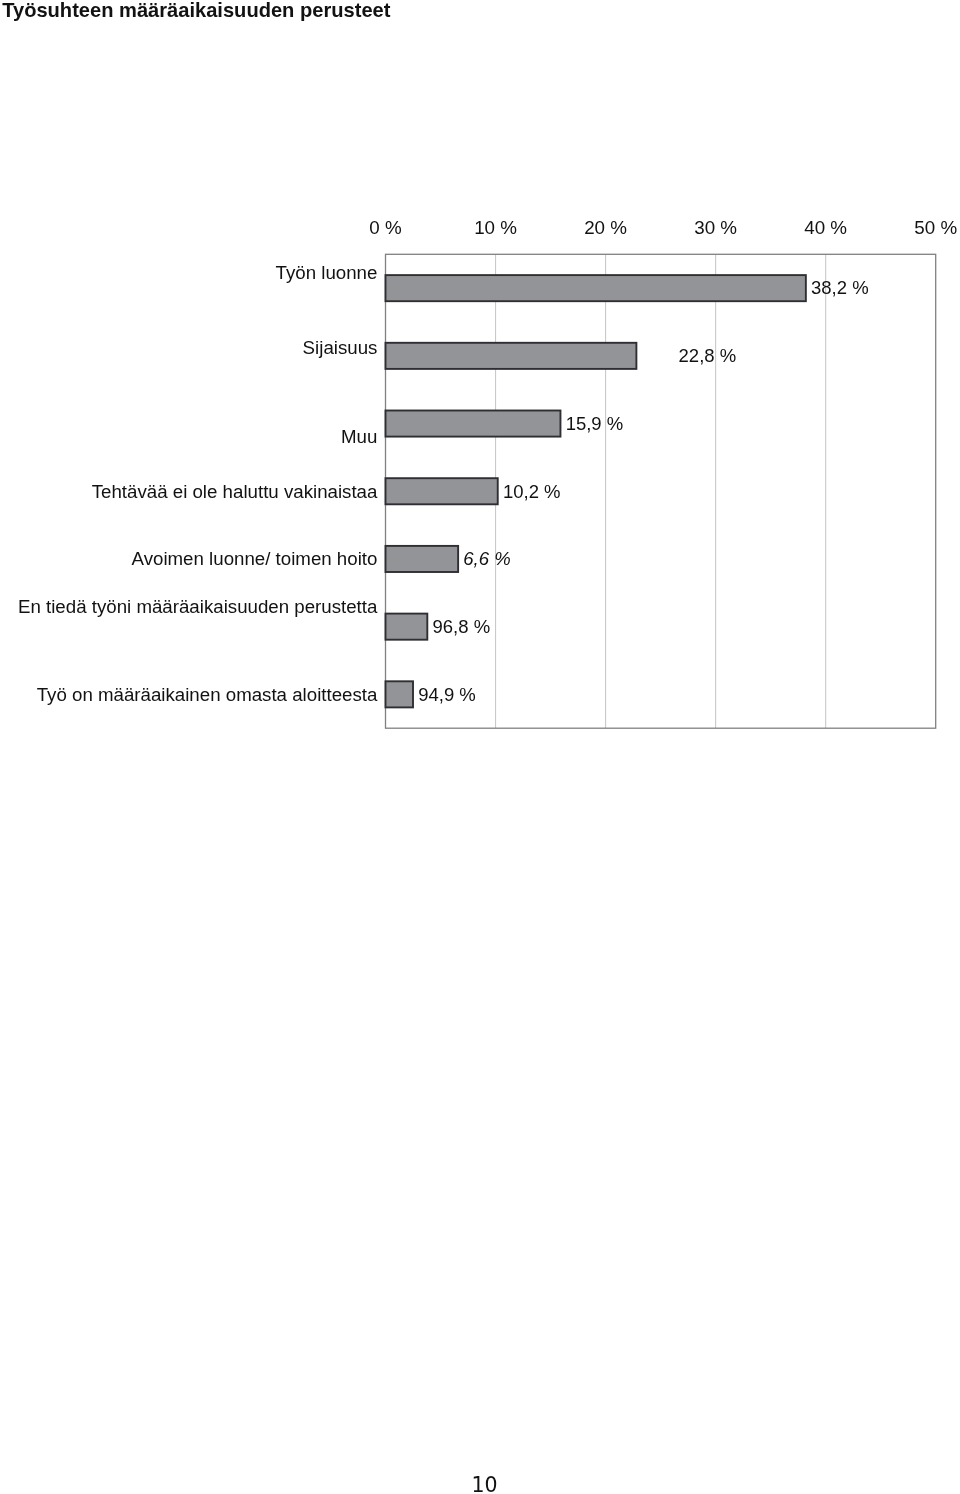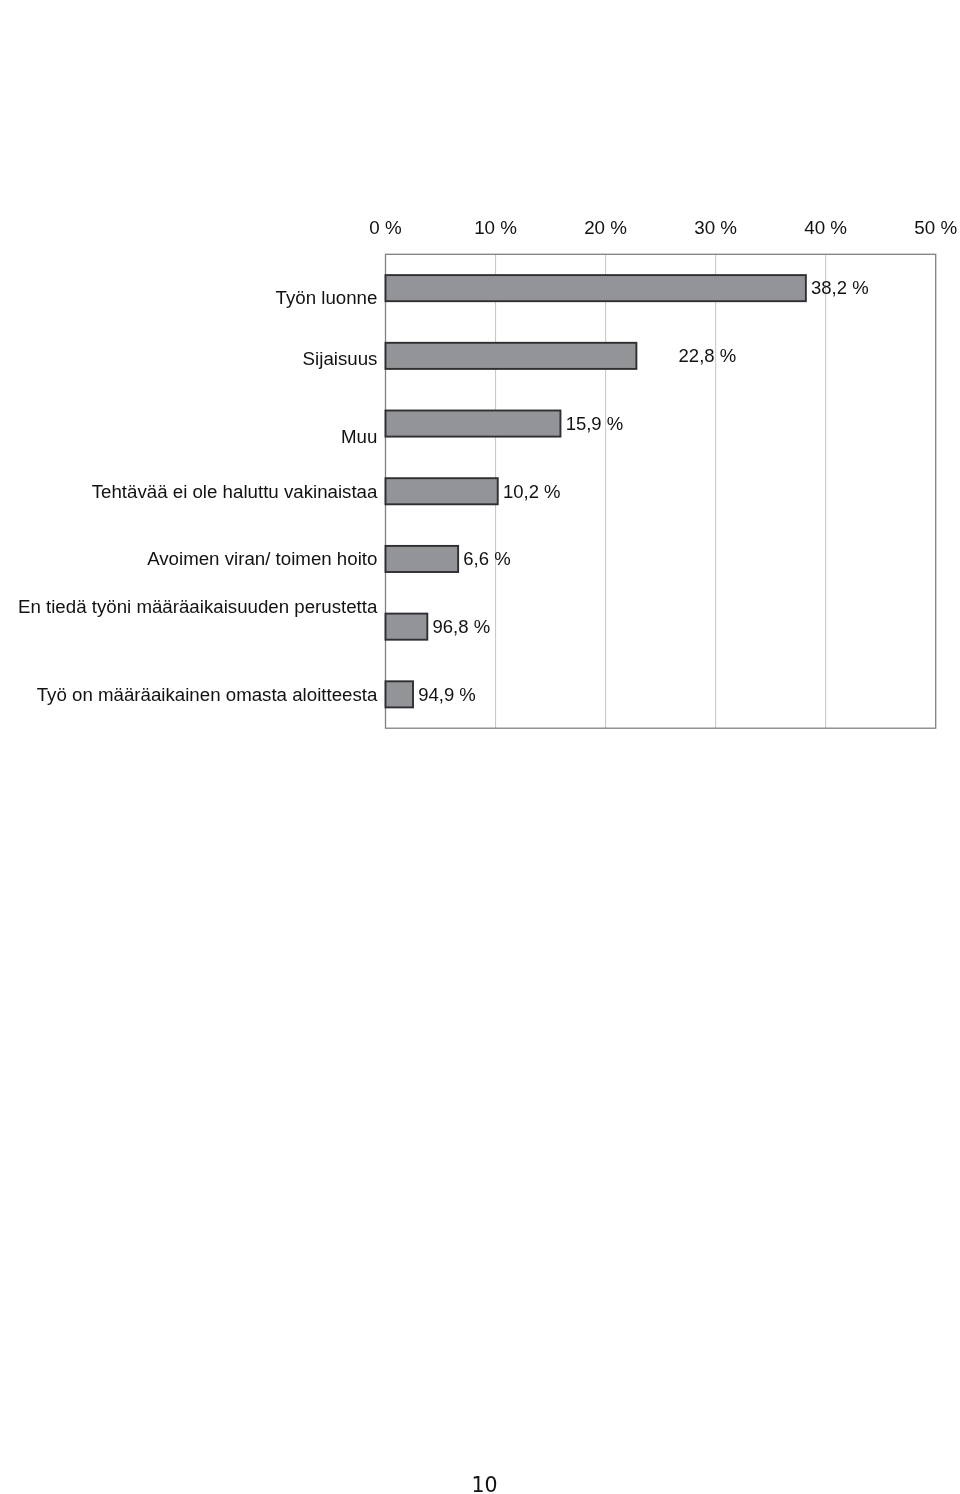--- a/index.html
+++ b/index.html
@@ -42,20 +42,21 @@
   #page-number{
     position:absolute;left:0;width:969px;top:1474.5px;text-align:center;
     font-family:"DejaVu Sans",sans-serif;
     font-size:20.5px;line-height:21px;color:#121212;
   }
 </style>
 </head>
 <body>
 
 <div class="page">
+  <div id="doc-title">Työsuhteen määräaikaisuuden perusteet</div>
 
   <div id="chart">
     <svg id="plot-svg" width="960" height="800" viewBox="0 0 960 800">
       <g id="gridlines">
           <line x1="495.54" y1="254.3" x2="495.54" y2="728.2" stroke="#c9c9c9" stroke-width="1.1"></line>
           <line x1="605.58" y1="254.3" x2="605.58" y2="728.2" stroke="#c9c9c9" stroke-width="1.1"></line>
           <line x1="715.6200000000001" y1="254.3" x2="715.6200000000001" y2="728.2" stroke="#c9c9c9" stroke-width="1.1"></line>
           <line x1="825.6600000000001" y1="254.3" x2="825.6600000000001" y2="728.2" stroke="#c9c9c9" stroke-width="1.1"></line>
         </g>
       <rect id="plot-frame" fill="none" x="385.5" y="254.3" width="550.2" height="473.90000000000003" stroke="#808080" stroke-width="1.3"></rect>
@@ -71,33 +72,33 @@
     </svg>
     <div id="tick-labels">
       <div class="tick-label" style="left: 385.5px;">0 %</div>
       <div class="tick-label" style="left: 495.54px;">10 %</div>
       <div class="tick-label" style="left: 605.58px;">20 %</div>
       <div class="tick-label" style="left: 715.62px;">30 %</div>
       <div class="tick-label" style="left: 825.66px;">40 %</div>
       <div class="tick-label" style="left: 935.7px;">50 %</div>
     </div>
     <div id="cat-labels">
-      <div class="cat-label" style="top: 287px;">Työn luonne</div>
-      <div class="cat-label" style="top: 348px;">Sijaisuus</div>
+      <div class="cat-label" style="top: 262px;">Työn luonne</div>
+      <div class="cat-label" style="top: 337px;">Sijaisuus</div>
       <div class="cat-label" style="top: 426px;">Muu</div>
       <div class="cat-label" style="top: 480.5px;">Tehtävää ei ole haluttu vakinaistaa</div>
-      <div class="cat-label" style="top: 548.2px;">Avoimen viran/ toimen hoito</div>
+      <div class="cat-label" style="top: 548.2px;">Avoimen luonne/ toimen hoito</div>
       <div class="cat-label" style="top: 596px;">En tiedä työni määräaikaisuuden perustetta</div>
       <div class="cat-label" style="top: 683.6px;">Työ on määräaikainen omasta aloitteesta</div>
     </div>
     <div id="val-labels">
       <div class="val-label" style="top: 277.4px; left: 811.053px;">38,2 %</div>
       <div class="val-label" style="top: 345.1px; left: 641.591px; margin-left: 37px;">22,8 %</div>
       <div class="val-label" style="top: 412.8px; left: 565.664px;">15,9 %</div>
       <div class="val-label" style="top: 480.5px; left: 502.941px;">10,2 %</div>
-      <div class="val-label" style="top: 548.2px; left: 463.326px;">6,6 %</div>
+      <div class="val-label" style="top: 548.2px; left: 463.326px; font-style: italic;">6,6 %</div>
       <div class="val-label" style="top: 615.9px; left: 432.515px;">96,8 %</div>
       <div class="val-label" style="top: 683.6px; left: 418.21px;">94,9 %</div>
     </div>
   </div>
 
   <div id="page-number">10</div>
 </div>
 
 </body></html>

